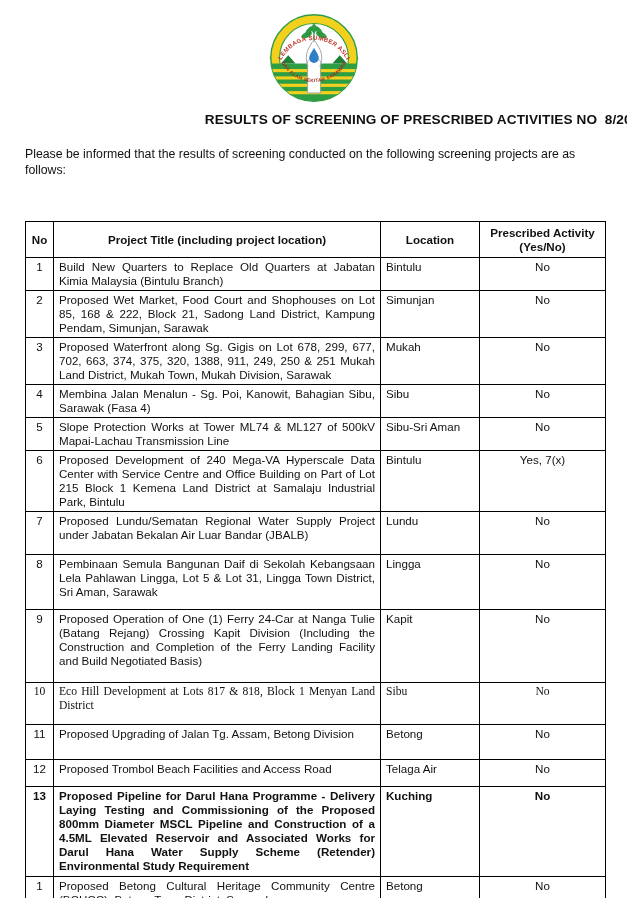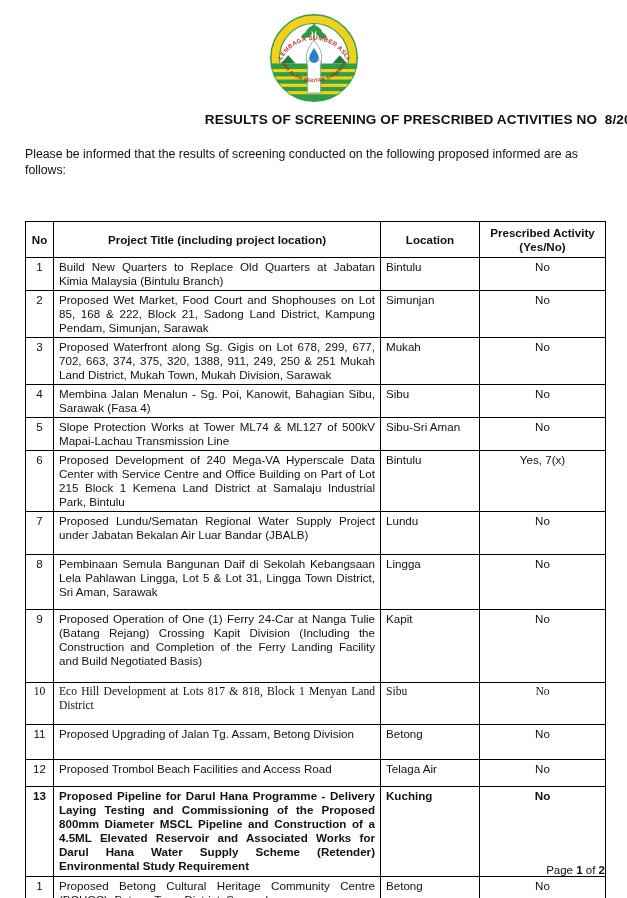--- a/index.html
+++ b/index.html
@@ -99,21 +99,21 @@
         <textPath href="#arcTop" startOffset="50%" text-anchor="middle">LEMBAGA SUMBER ASLI</textPath>
       </text>
       <text font-size="5.2" font-weight="bold" fill="#9E2B1E" letter-spacing="0.3" font-family="Liberation Sans, sans-serif">
         <textPath href="#arcBottom" startOffset="50%" text-anchor="middle">DAN ALAM SEKITAR SARAWAK</textPath>
       </text>
     </svg>
   </div>
 
   <div class="doc-title">RESULTS OF SCREENING OF PRESCRIBED ACTIVITIES NO  8/2025</div>
 
-  <div class="intro">Please be informed that the results of screening conducted on the following proposed informed are as follows:</div>
+  <div class="intro">Please be informed that the results of screening conducted on the following screening projects are as follows:</div>
 
   <table class="results">
     <colgroup>
       <col class="c-no">
         <col class="c-title">
         <col class="c-loc">
         <col class="c-act">
     </colgroup>
     <tbody>
         <tr class="hrow">
@@ -205,15 +205,14 @@
     </tr>
     <tr class="r14">
       <td class="no-cell">1</td>
       <td class="title-cell">Proposed Betong Cultural Heritage Community Centre (BCHCC), Betong Town District, Sarawak</td>
       <td class="loc-cell">Betong</td>
       <td class="act-cell">No</td>
     </tr>
   </tbody>
     </table>
 
-  <div class="footer"><span>Page </span><b>1</b><span> of </span><b>2</b></div>
 
 </div>
 
 </body></html>

